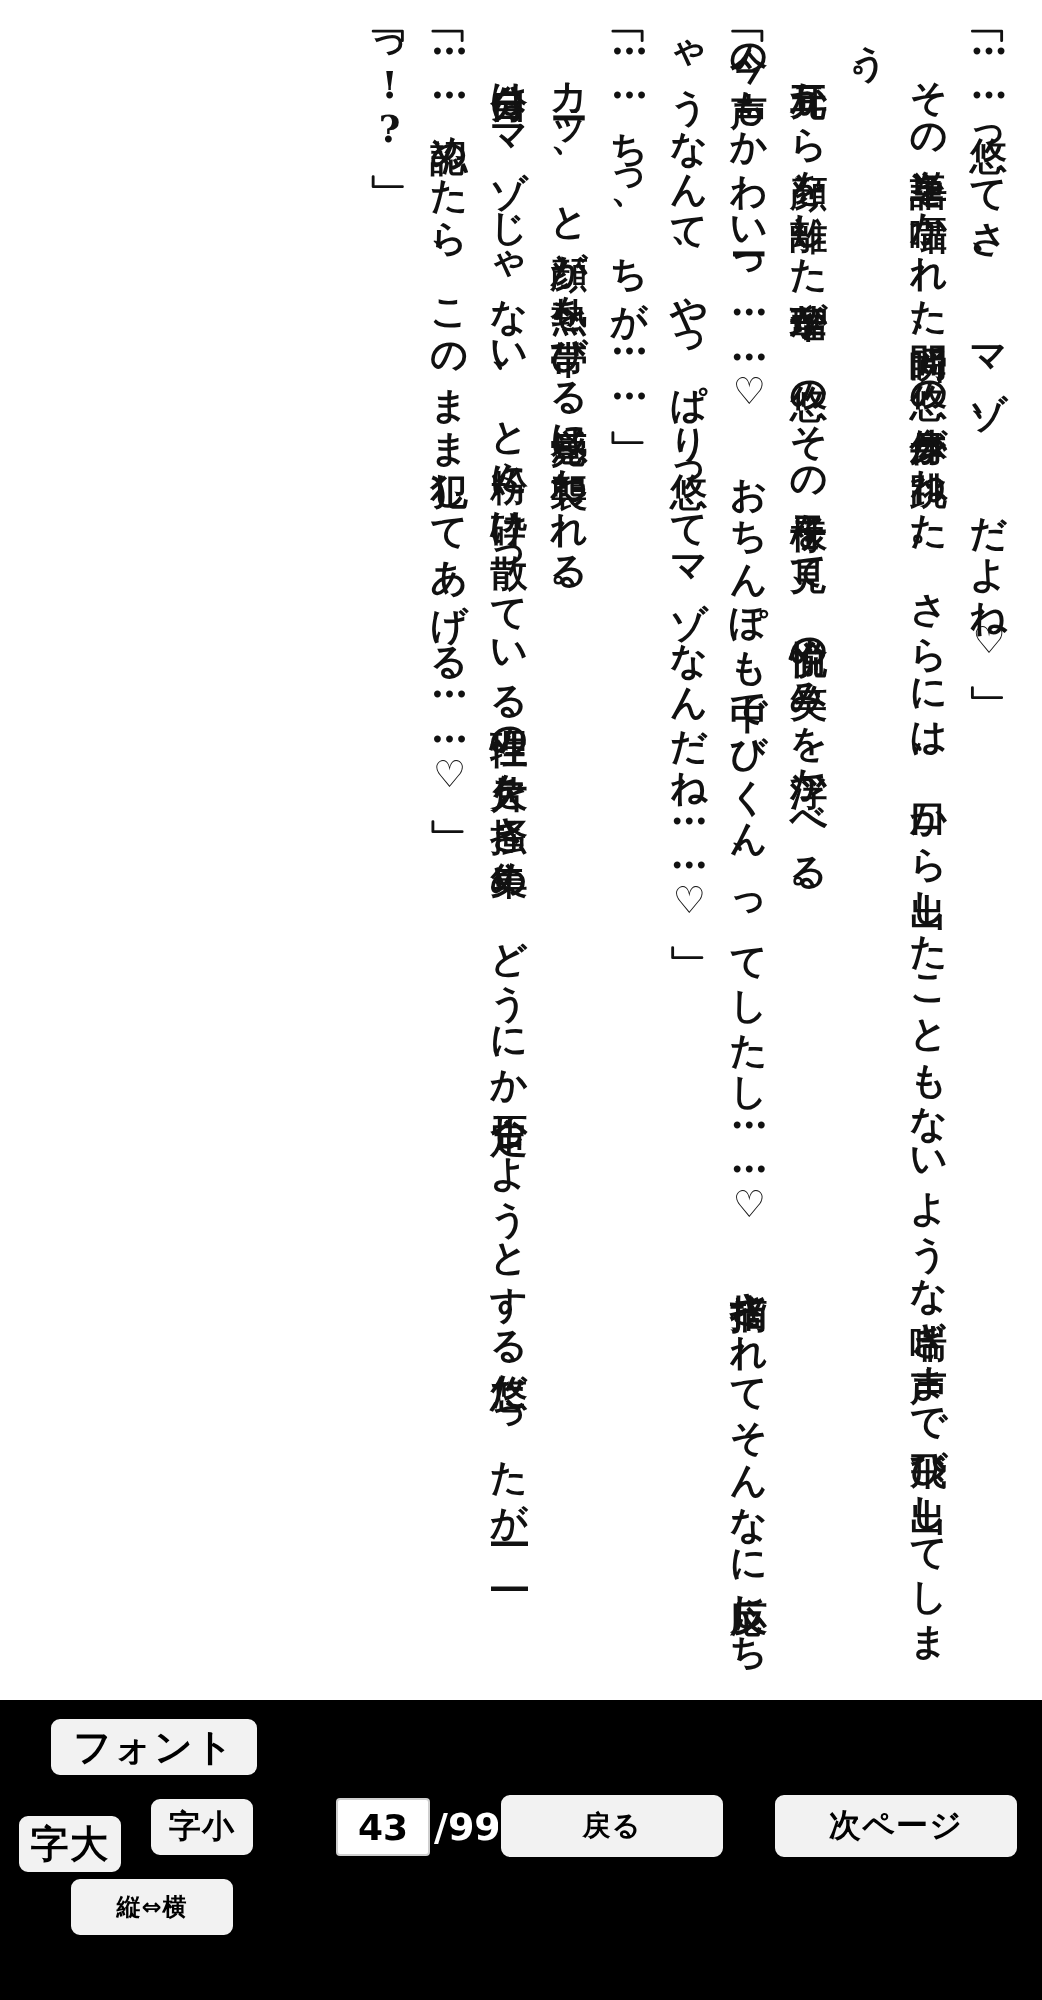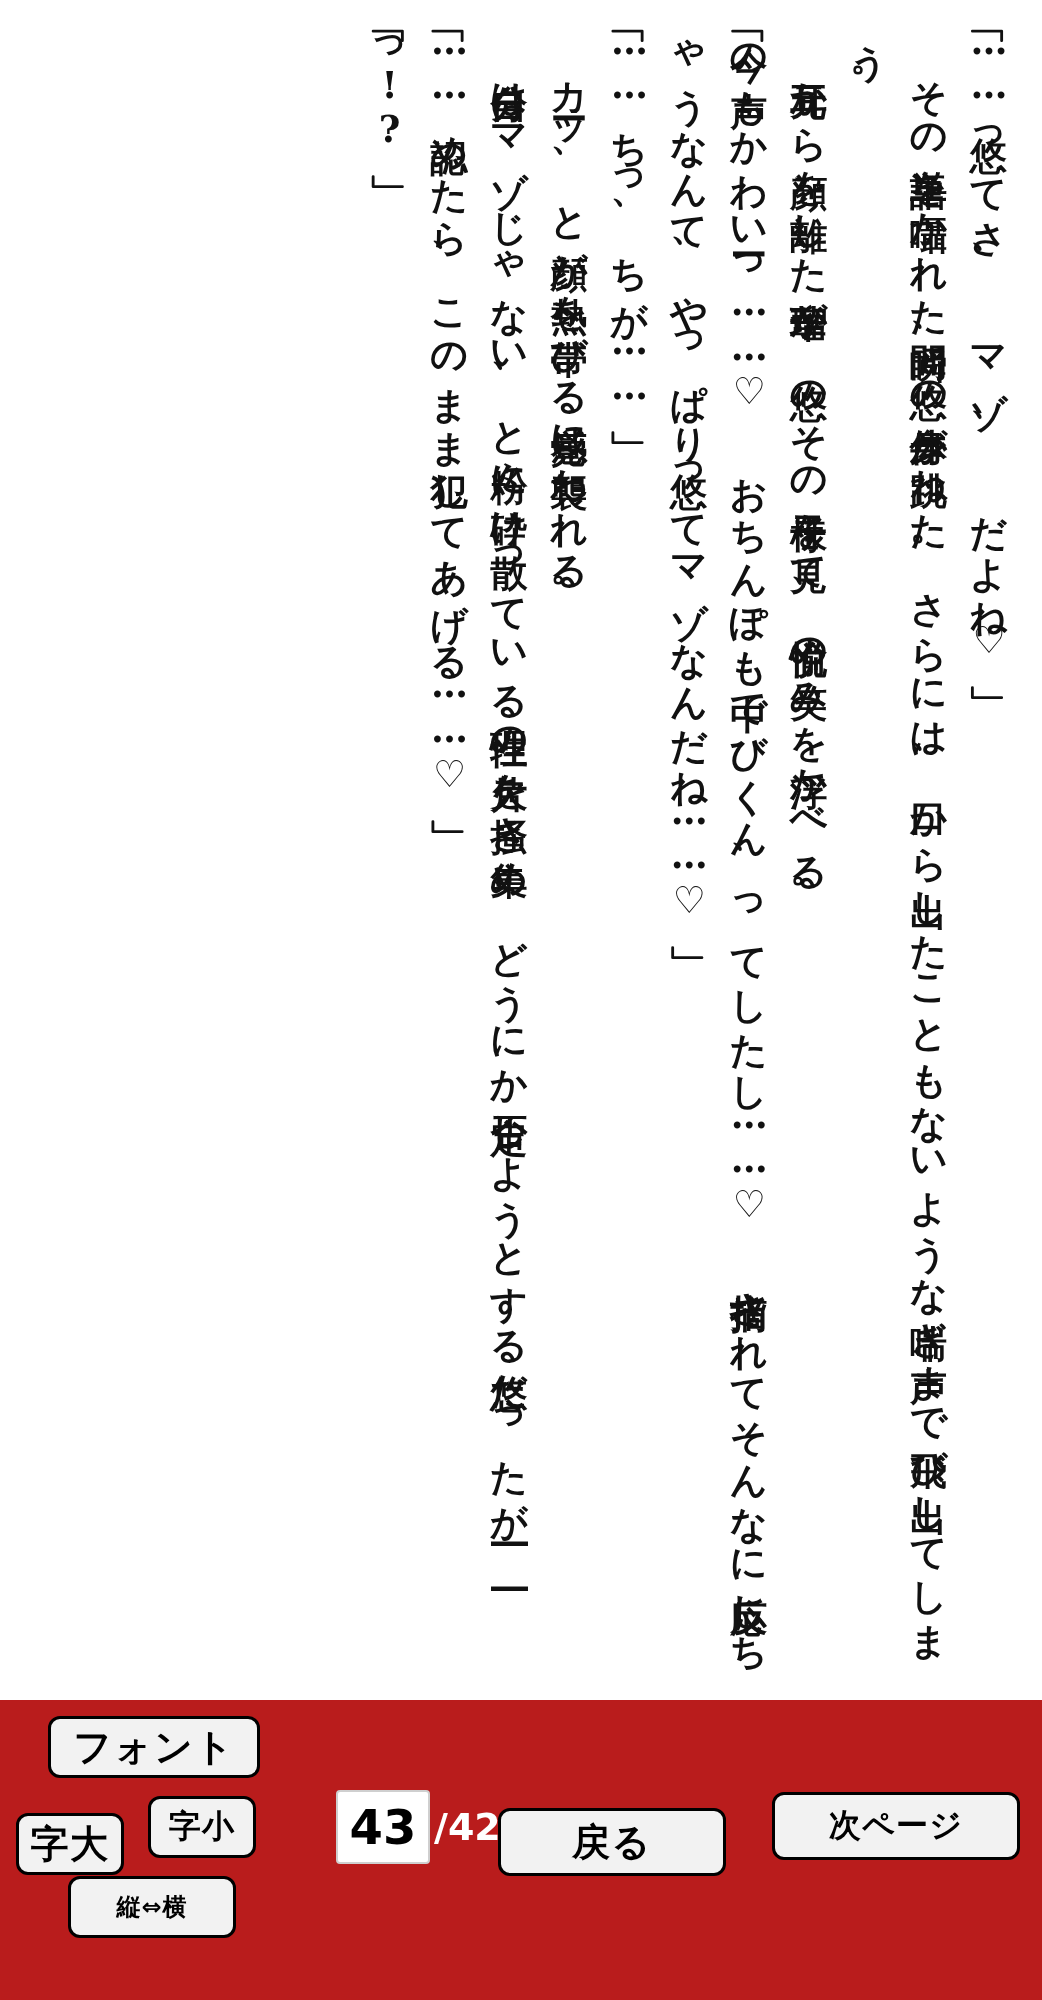--- a/index.html
+++ b/index.html
@@ -48,21 +48,21 @@
     text-indent: 0;
   }
 
   
   #controls {
     position: absolute;
     left: 0;
     top: 1700px;
     width: 1042px;
     height: 300px;
-    background: #b91c1c;
+    background: #000000;
     box-sizing: border-box;
   }
 
   .btn {
     position: absolute;
     background: #f2f2f2;
     border: 3px solid #000000;
     border-radius: 12px;
     color: #000000;
     font-family: "DejaVu Sans", "Liberation Sans", sans-serif;
@@ -111,45 +111,45 @@
     left: 336px;
     top: 96px;
     height: 62px;
     display: flex;
     align-items: center;
     color: #ffffff;
     font-family: "DejaVu Sans", "Liberation Sans", sans-serif;
   }
   #page-input {
     width: 94px;
-    height: 74px;
+    height: 58px;
     background: #ffffff;
     border: 2px solid #cfcfcf;
     border-radius: 4px;
     color: #000000;
-    font-size: 48px;
+    font-size: 36px;
     font-weight: bold;
     text-align: center;
     box-sizing: border-box;
     font-family: "DejaVu Sans", "Liberation Sans", sans-serif;
     padding: 0;
   }
   #page-total {
     font-size: 38px;
     font-weight: bold;
     margin-left: 4px;
     color: #ffffff;
   }
 
   #btn-back {
     left: 498px;
-    top: 108px;
+    top: 92px;
     width: 228px;
     height: 68px;
-    font-size: 38px;
+    font-size: 28px;
   }
   #btn-next {
     left: 772px;
     top: 92px;
     width: 248px;
     height: 68px;
     font-size: 32px;
   }
 </style>
 </head>
@@ -174,20 +174,20 @@
   <div class="btn" id="btn-font">フォント</div>
 
   <div class="btn" id="btn-bigger">字大</div>
 
   <div class="btn" id="btn-smaller">字小</div>
 
   <div class="btn" id="btn-orientation">縦⇔横</div>
 
   <div id="page-group">
     <input id="page-input" type="text" value="43" style="">
-    <span id="page-total">/42</span>
+    <span id="page-total">/99</span>
   </div>
 
   <div class="btn" id="btn-back">戻る</div>
 
   <div class="btn" id="btn-next">次ページ</div>
 
 </div>
 
 </body></html>

